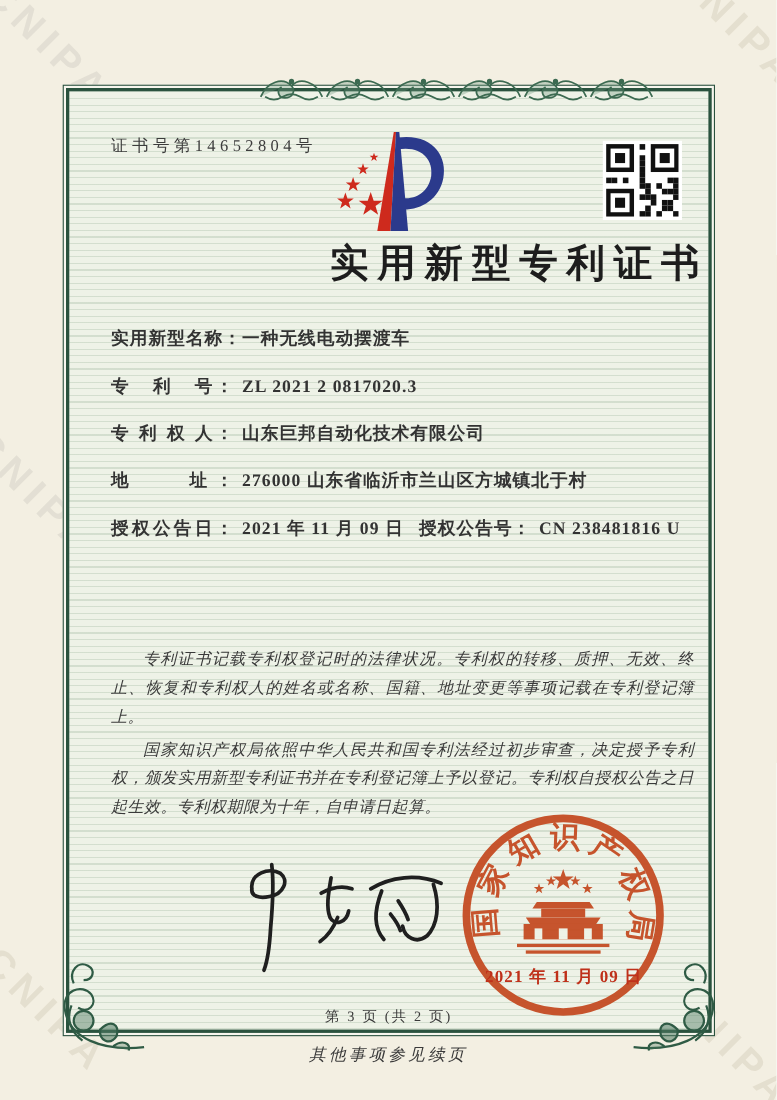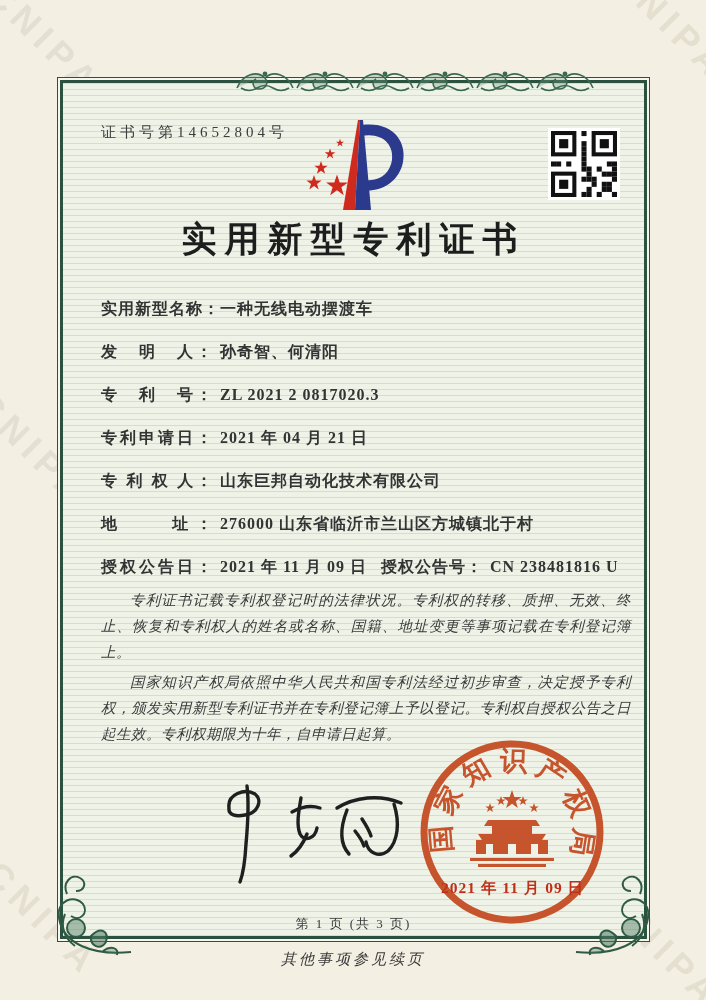--- a/index.html
+++ b/index.html
@@ -25,21 +25,21 @@
   
   .top-band{position:absolute;left:172px;top:-15px;width:360px;height:30px;}
   .corner-flourish{position:absolute;width:92px;height:104px;}
   .corner-flourish.left{left:-18px;bottom:-24px;}
   .corner-flourish.right{right:-18px;bottom:-24px;transform:scaleX(-1);}
 
   
   .cert-no{position:absolute;left:38px;top:40px;font-size:15px;letter-spacing:4px;color:#3c3c3c;text-align:right;}
   .logo{position:absolute;left:234px;top:33px;width:122px;height:102px;}
   .qr{position:absolute;right:24px;top:45px;width:66px;height:66px;background:#fff;padding:3px;}
-  .title{position:absolute;left:0;top:133px;width:100%;text-align:center;
+  .title{position:absolute;left:0;top:133px;width:100%;text-align:right;
          font-size:35px;font-weight:bold;letter-spacing:8px;color:#1d1d1d;}
 
   
   .fields{position:absolute;left:38px;top:215px;width:530px;font-size:16px;color:#333;}
   .field-row{margin-bottom:22px;line-height:21px;position:relative;white-space:nowrap;font-weight:bold;}
   .flabel{display:inline-block;width:112px;text-align:justify;text-align-last:justify;
           letter-spacing:1px;vertical-align:top;}
   .fvalue{margin-left:7px;letter-spacing:1px;}
   .grant-no{position:absolute;left:280px;top:0;}
   .grant-no .flabel{width:auto;text-align-last:auto;}
@@ -145,27 +145,21 @@
           <rect x="60" y="60" width="5" height="5" fill="#111"></rect>
         </svg>
 
       <div class="title">实用新型专利证书</div>
 
       <div class="fields">
         <div class="field-row">
           <span class="flabel">实用新型名称：</span><span class="fvalue">一种无线电动摆渡车</span>
         </div>
         <div class="field-row">
-          <span class="flabel">发　明　人：</span><span class="fvalue">孙奇智、何清阳</span>
-        </div>
-        <div class="field-row">
           <span class="flabel">专　利　号：</span><span class="fvalue">ZL 2021 2 0817020.3</span>
-        </div>
-        <div class="field-row">
-          <span class="flabel">专利申请日：</span><span class="fvalue">2021 年 04 月 21 日</span>
         </div>
         <div class="field-row">
           <span class="flabel">专 利 权 人：</span><span class="fvalue">山东巨邦自动化技术有限公司</span>
         </div>
         <div class="field-row">
           <span class="flabel">地　　址：</span><span class="fvalue">276000 山东省临沂市兰山区方城镇北于村</span>
         </div>
         <div class="field-row">
           <span class="flabel">授权公告日：</span><span class="fvalue">2021 年 11 月 09 日</span>
           <span class="grant-no">
@@ -216,21 +210,21 @@
           <rect x="62" y="106" width="72" height="14"></rect>
           <rect x="72" y="110" width="7" height="10" fill="#eef2e7"></rect>
           <rect x="94" y="110" width="8" height="10" fill="#eef2e7"></rect>
           <rect x="117" y="110" width="7" height="10" fill="#eef2e7"></rect>
           <rect x="56" y="124" width="84" height="3"></rect>
           <rect x="64" y="130" width="68" height="3"></rect>
         </g>
       </svg>
       <div class="seal-date">2021 年 11 月 09 日</div>
 
-      <div class="page-info">第 1 页 (共 3 页)</div>
+      <div class="page-info">第 3 页 (共 2 页)</div>
 
       <svg class="top-band" viewBox="0 0 360 30">
         <g id="motif" fill="none" stroke="#3c6a51" stroke-width="1.6">
           <path d="M2,20 C8,6 22,2 30,10 C34,15 31,21 24,21 C18,21 16,14 21,11" fill="rgba(111,154,128,.35)"></path>
           <path d="M58,20 C52,6 38,2 30,10"></path>
           <path d="M6,20 Q14,25 22,20 Q30,15 38,20 Q46,25 54,20"></path>
           <circle cx="30" cy="6" r="2.4" fill="#3c6a51" stroke="none"></circle>
         </g>
         <use href="#motif" x="60"></use>
           <use href="#motif" x="120"></use>

